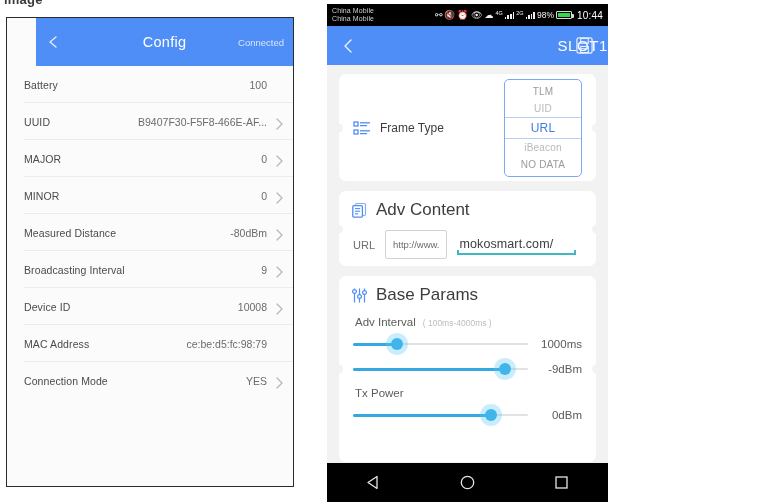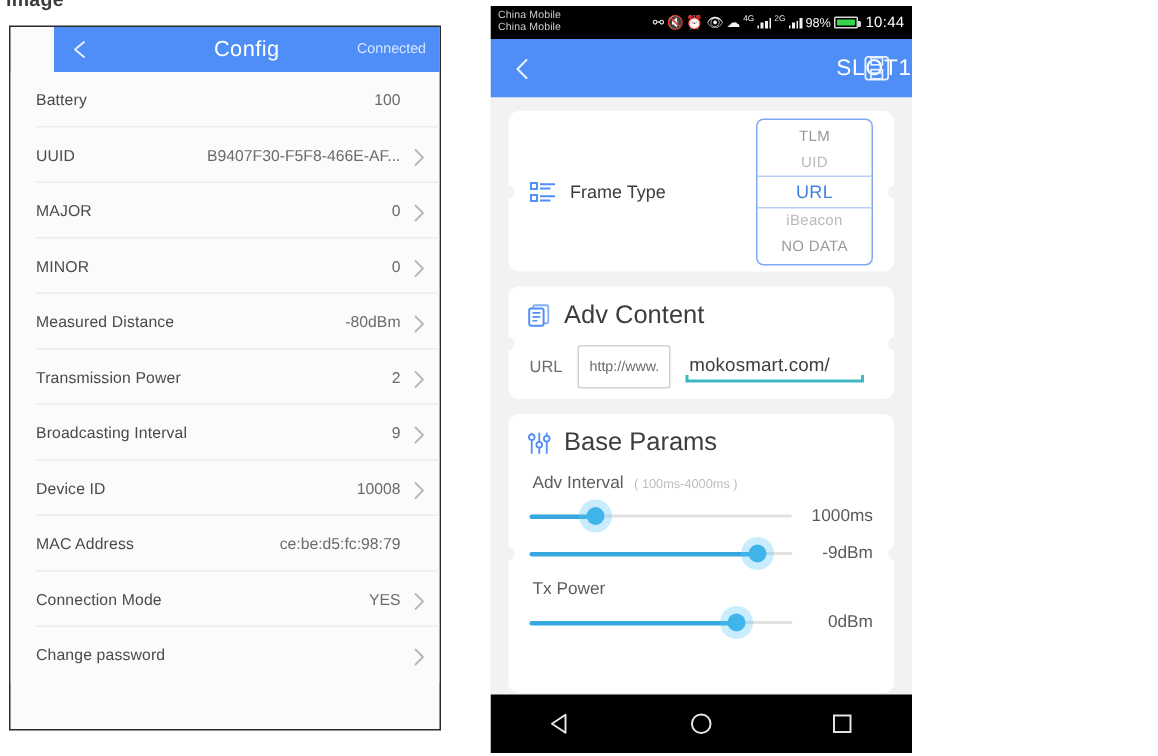--- a/index.html
+++ b/index.html
@@ -20,21 +20,21 @@
 
   
   .left-phone {
     position: absolute; left: 6px; top: 17px;
     width: 288px; height: 470px;
     background: #fbfbfb;
     border: 1px solid #2b2b2b;
     overflow: hidden;
   }
   .cfg-header {
-    height: 30px; background: #4f8ef7;
+    height: 48px; background: #4f8ef7;
     display: flex; align-items: center; position: relative; margin-left: 29px;
   }
   .cfg-back {
     position: absolute; left: 10px; top: 50%; transform: translateY(-50%);
     width: 14px; height: 14px;
   }
   .cfg-back svg { display:block; }
   .cfg-title {
     flex: 1; text-align: center; color: #ffffff;
     font-size: 14.5px; letter-spacing: .3px;
@@ -260,29 +260,20 @@
         <div class="cfg-row">
           <span class="cfg-label">Measured Distance</span>
           <span class="cfg-right">
             <span class="cfg-value">-80dBm</span>
             <span class="cfg-chev"><svg viewBox="0 0 7 12">
                 <polyline points="1,1 6,6 1,11" fill="none" stroke="#b6b6b6" stroke-width="1.2" stroke-linecap="round" stroke-linejoin="round"></polyline>
               </svg></span>
           </span>
         </div>
         <div class="cfg-row">
-          <span class="cfg-label">Transmission Power</span>
-          <span class="cfg-right">
-            <span class="cfg-value">2</span>
-            <span class="cfg-chev"><svg viewBox="0 0 7 12">
-                <polyline points="1,1 6,6 1,11" fill="none" stroke="#b6b6b6" stroke-width="1.2" stroke-linecap="round" stroke-linejoin="round"></polyline>
-              </svg></span>
-          </span>
-        </div>
-        <div class="cfg-row">
           <span class="cfg-label">Broadcasting Interval</span>
           <span class="cfg-right">
             <span class="cfg-value">9</span>
             <span class="cfg-chev"><svg viewBox="0 0 7 12">
                 <polyline points="1,1 6,6 1,11" fill="none" stroke="#b6b6b6" stroke-width="1.2" stroke-linecap="round" stroke-linejoin="round"></polyline>
               </svg></span>
           </span>
         </div>
         <div class="cfg-row">
           <span class="cfg-label">Device ID</span>
@@ -299,29 +290,20 @@
             <span class="cfg-value">ce:be:d5:fc:98:79</span>
             <span class="cfg-chev hidden"><svg viewBox="0 0 7 12">
                 <polyline points="1,1 6,6 1,11" fill="none" stroke="#b6b6b6" stroke-width="1.2" stroke-linecap="round" stroke-linejoin="round"></polyline>
               </svg></span>
           </span>
         </div>
         <div class="cfg-row">
           <span class="cfg-label">Connection Mode</span>
           <span class="cfg-right">
             <span class="cfg-value">YES</span>
-            <span class="cfg-chev"><svg viewBox="0 0 7 12">
-                <polyline points="1,1 6,6 1,11" fill="none" stroke="#b6b6b6" stroke-width="1.2" stroke-linecap="round" stroke-linejoin="round"></polyline>
-              </svg></span>
-          </span>
-        </div>
-        <div class="cfg-row">
-          <span class="cfg-label">Change password</span>
-          <span class="cfg-right">
-            <span class="cfg-value"></span>
             <span class="cfg-chev"><svg viewBox="0 0 7 12">
                 <polyline points="1,1 6,6 1,11" fill="none" stroke="#b6b6b6" stroke-width="1.2" stroke-linecap="round" stroke-linejoin="round"></polyline>
               </svg></span>
           </span>
         </div>
       </div>
   </div>
 
   <div class="right-phone">
 

